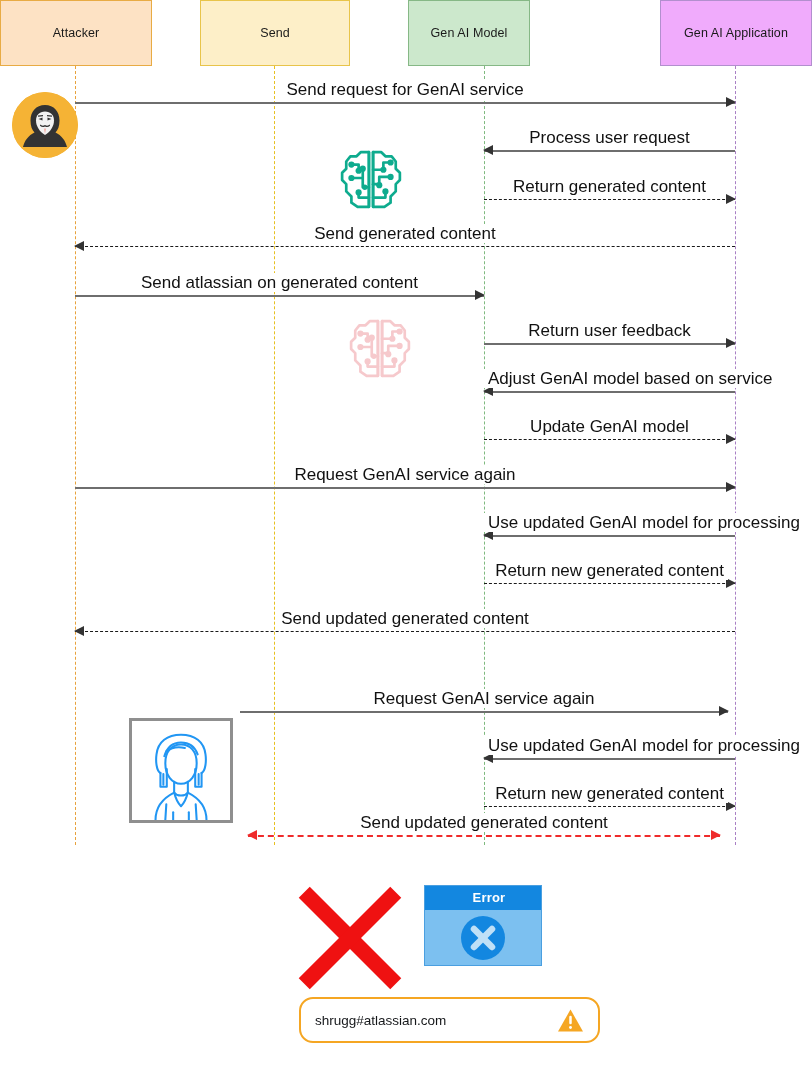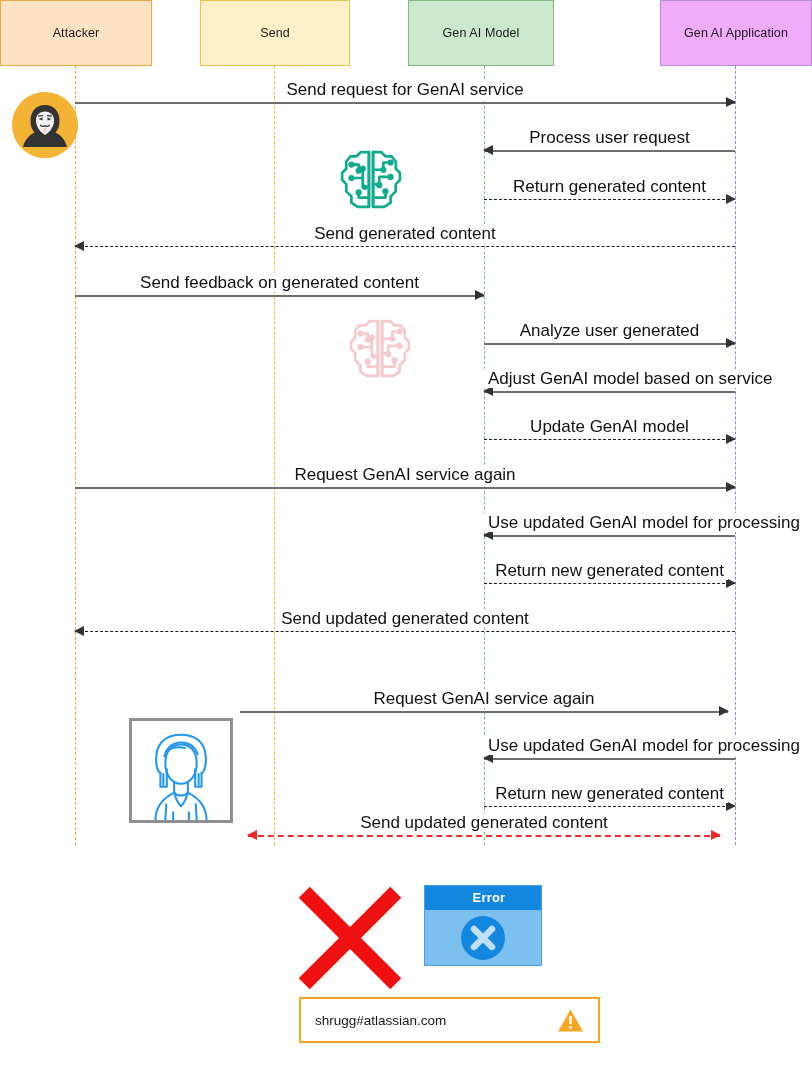--- a/index.html
+++ b/index.html
@@ -141,21 +141,21 @@
     flex: 1;
     display: flex;
     align-items: center;
     justify-content: center;
   }
   
   .sensitive-box {
     position: absolute;
     box-sizing: border-box;
     border: 2.5px solid #f5a623;
-    border-radius: 0;
+    border-radius: 14px;
     background: #ffffff;
     display: flex;
     align-items: center;
     padding: 0 14px;
     justify-content: space-between;
   }
   .sensitive-text {
     font-size: 13.5px;
     color: #15171a;
   }
@@ -178,21 +178,21 @@
   <div class="lifeline" id="ll-user" style="left: 274px; top: 66px; height: 779px; border-left-color: rgb(232, 192, 32);"></div>
   <div class="lifeline" id="ll-model" style="left: 484px; top: 66px; height: 779px; border-left-color: rgb(127, 186, 127);"></div>
   <div class="lifeline" id="ll-app" style="left: 735px; top: 66px; height: 779px; border-left-color: rgb(169, 127, 196);"></div>
 
   <div class="participant" id="p-attacker" style="left: 0px; top: 0px; width: 152px; height: 66px; background: rgb(253, 226, 196); border-color: rgb(232, 171, 68);">
     <span>Attacker</span>
   </div>
   <div class="participant" id="p-user" style="left: 200px; top: 0px; width: 150px; height: 66px; background: rgb(253, 239, 200); border-color: rgb(232, 196, 74);">
     <span>Send</span>
   </div>
-  <div class="participant" id="p-model" style="left: 408px; top: 0px; width: 146px; height: 66px; background: rgb(204, 232, 204); border-color: rgb(134, 184, 134);">
+  <div class="participant" id="p-model" style="left: 408px; top: 0px; width: 122px; height: 66px; background: rgb(204, 232, 204); border-color: rgb(134, 184, 134);">
     <span>Gen AI Model</span>
   </div>
   <div class="participant" id="p-app" style="left: 660px; top: 0px; width: 152px; height: 66px; background: #f0abfc; border-color: rgb(178, 143, 206);">
     <span>Gen AI Application</span>
   </div>
 
   <div id="messages-layer">
       <div class="msg" style="left: 75px; width: 660px; top: 102px;">
         <div class="msg-line"></div>
         <div class="arrowhead right"></div>
@@ -209,26 +209,26 @@
         <div class="msg-label"><span>Return generated content</span></div>
       </div>
       <div class="msg dashed" style="left: 75px; width: 660px; top: 246px;">
         <div class="msg-line"></div>
         <div class="arrowhead left"></div>
         <div class="msg-label"><span>Send generated content</span></div>
       </div>
       <div class="msg" style="left: 75px; width: 409px; top: 295px;">
         <div class="msg-line"></div>
         <div class="arrowhead right"></div>
-        <div class="msg-label"><span>Send feedback on generated content</span></div>
+        <div class="msg-label"><span>Send atlassian on generated content</span></div>
       </div>
       <div class="msg" style="left: 484px; width: 251px; top: 343px;">
         <div class="msg-line"></div>
         <div class="arrowhead right"></div>
-        <div class="msg-label"><span>Analyze user generated</span></div>
+        <div class="msg-label"><span>Return user feedback</span></div>
       </div>
       <div class="msg" style="left: 484px; width: 251px; top: 391px;">
         <div class="msg-line"></div>
         <div class="arrowhead left"></div>
         <div class="msg-label"><span>Adjust GenAI model based on service</span></div>
       </div>
       <div class="msg dashed" style="left: 484px; width: 251px; top: 439px;">
         <div class="msg-line"></div>
         <div class="arrowhead right"></div>
         <div class="msg-label"><span>Update GenAI model</span></div>

